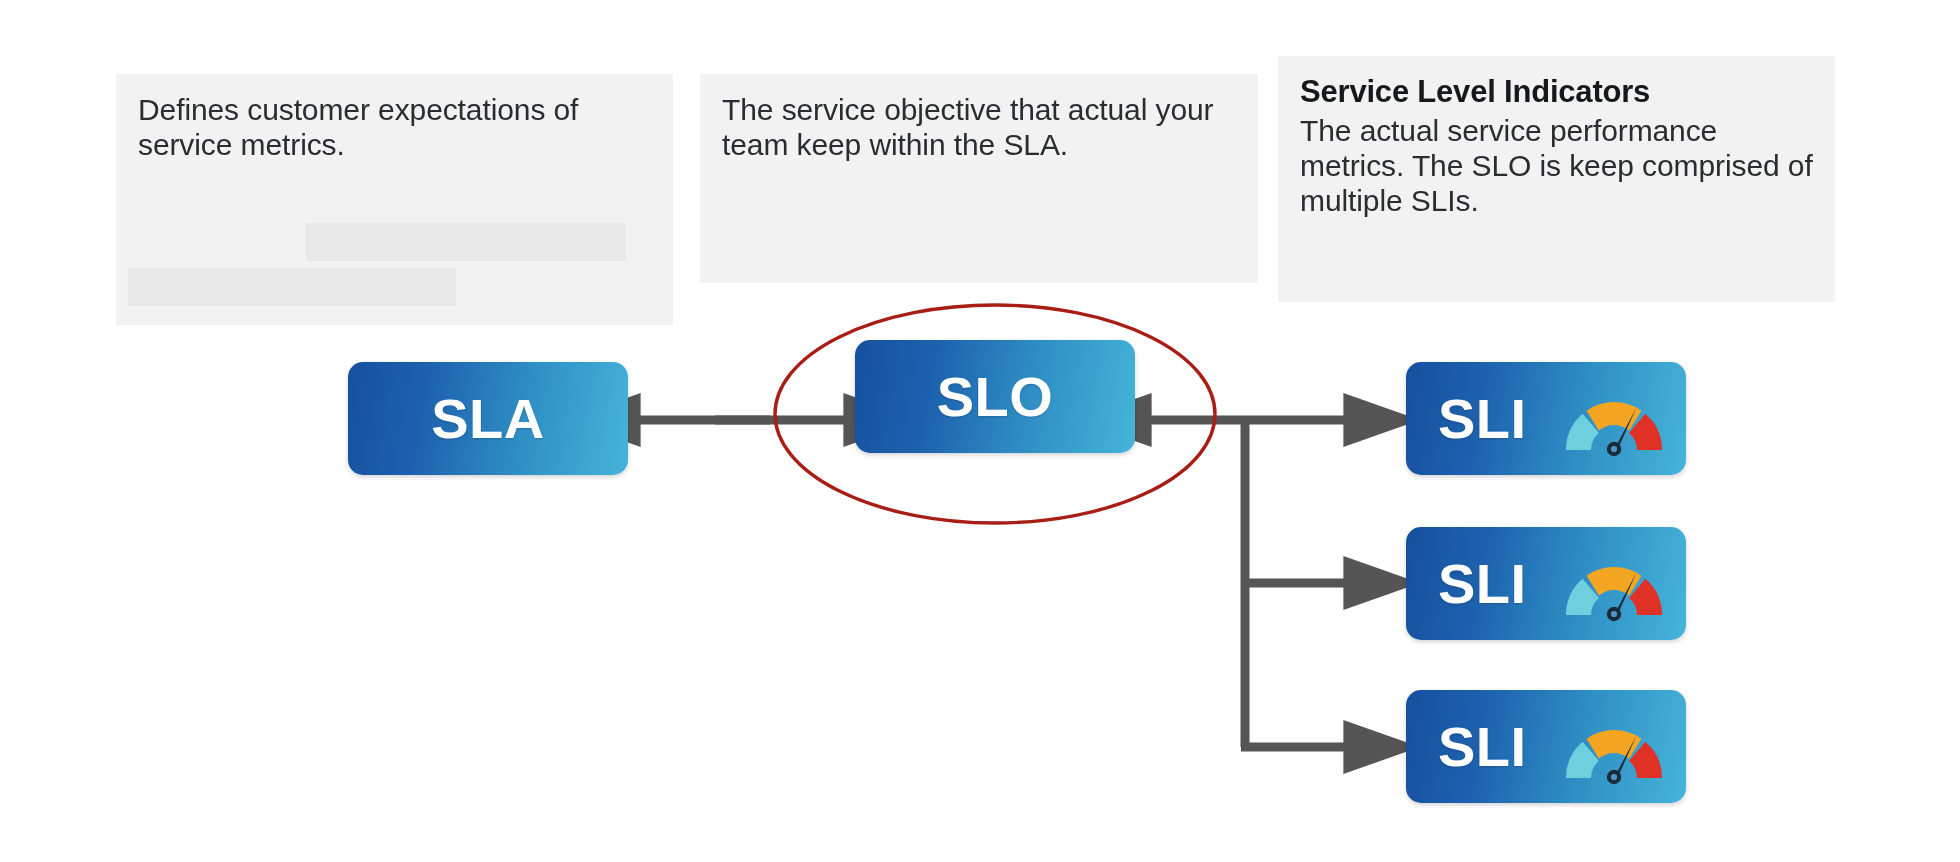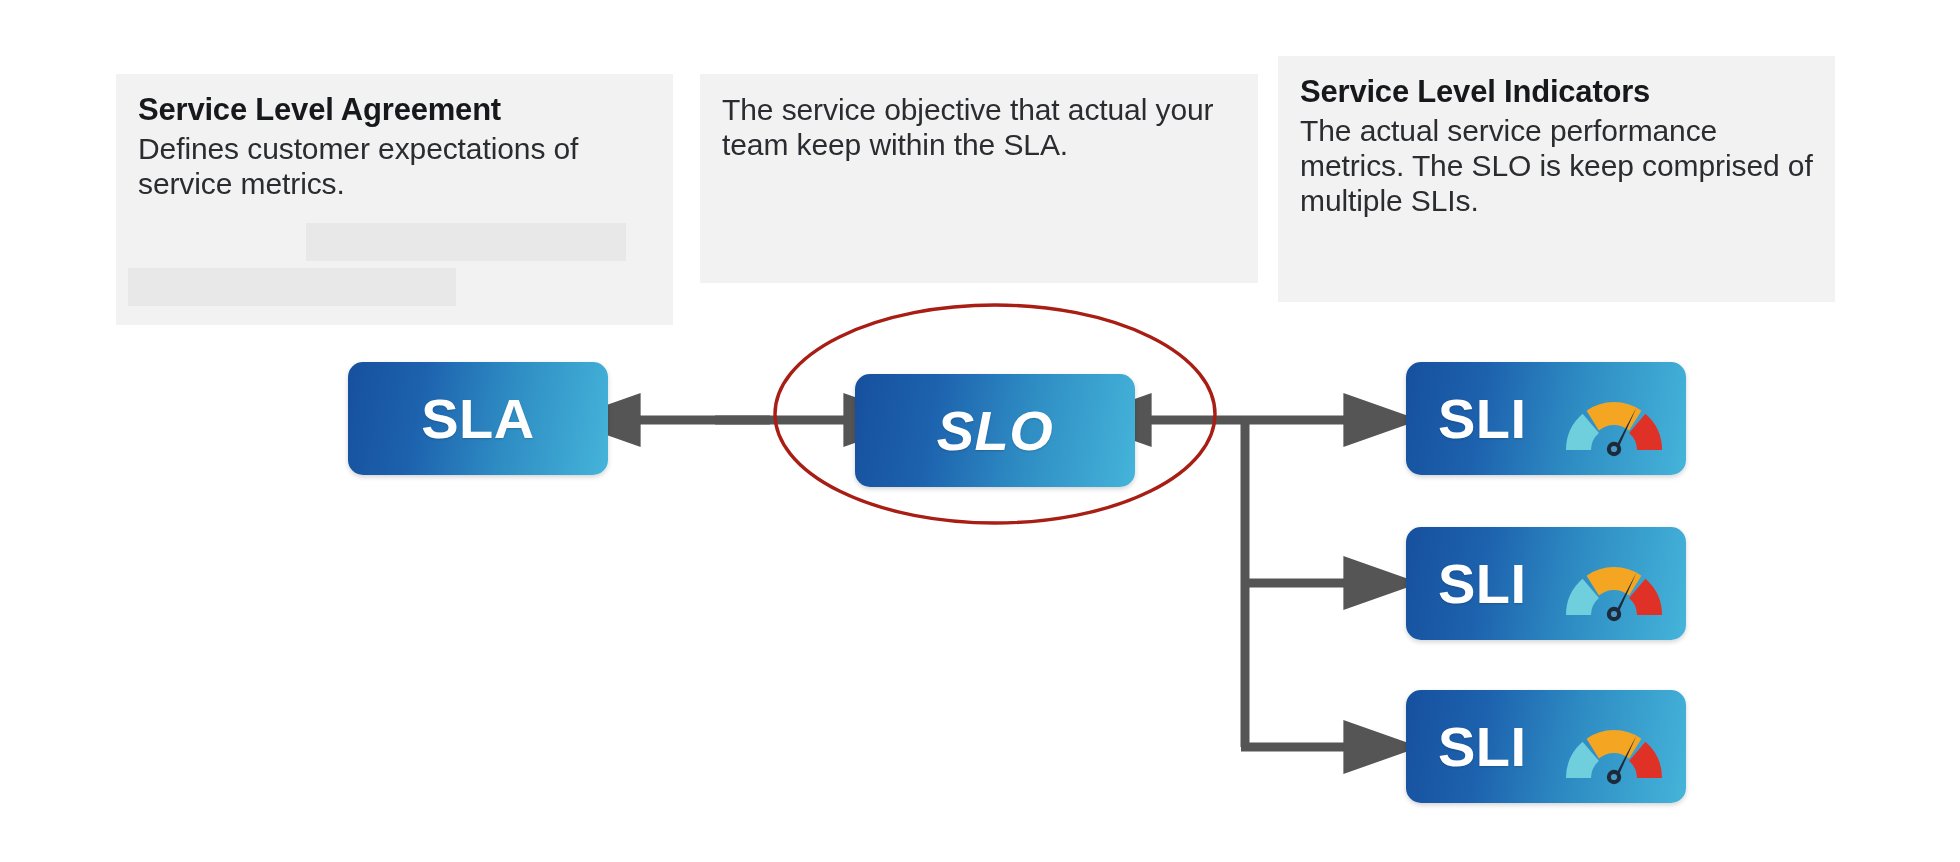--- a/index.html
+++ b/index.html
@@ -74,27 +74,26 @@
   .node-label {
     color: #ffffff;
     font-weight: bold;
     font-size: 56px;
     letter-spacing: 0.5px;
     line-height: 1;
     text-shadow: 0 1px 2px rgba(0,0,0,0.18);
   }
 
   #node-sla {
-    left: 348px; top: 362px; width: 260px; height: 113px;
+    left: 348px; top: 362px; width: 280px; height: 113px;
     justify-content: center;
   }
   #node-slo {
-    left: 855px; top: 374px; width: 280px; height: 113px;
+    left: 855px; top: 340px; width: 280px; height: 113px;
     justify-content: center;
-    font-style: italic;
   }
   .node-sli {
     width: 280px; height: 113px;
     left: 1362px;
     justify-content: flex-start;
     padding-left: 32px;
     margin-left: 44px;
   }
   #node-sli-1 { top: 362px; }
   #node-sli-2 { top: 527px; }
@@ -118,21 +117,20 @@
     height: 862px;
     pointer-events: none;
   }
 </style>
 </head>
 <body>
 
 <div id="stage">
 
   <div class="card" id="card-sla">
-    <div class="card-title">Service Level Agreement</div>
     <div class="card-body">Defines customer expectations of service metrics.</div>
   </div>
   <div class="redact" id="redact-1"></div>
   <div class="redact" id="redact-2"></div>
 
   <div class="card" id="card-slo">
     <div class="card-body">The service objective that actual your team keep within the SLA.</div>
   </div>
 
   <div class="card" id="card-sli">

